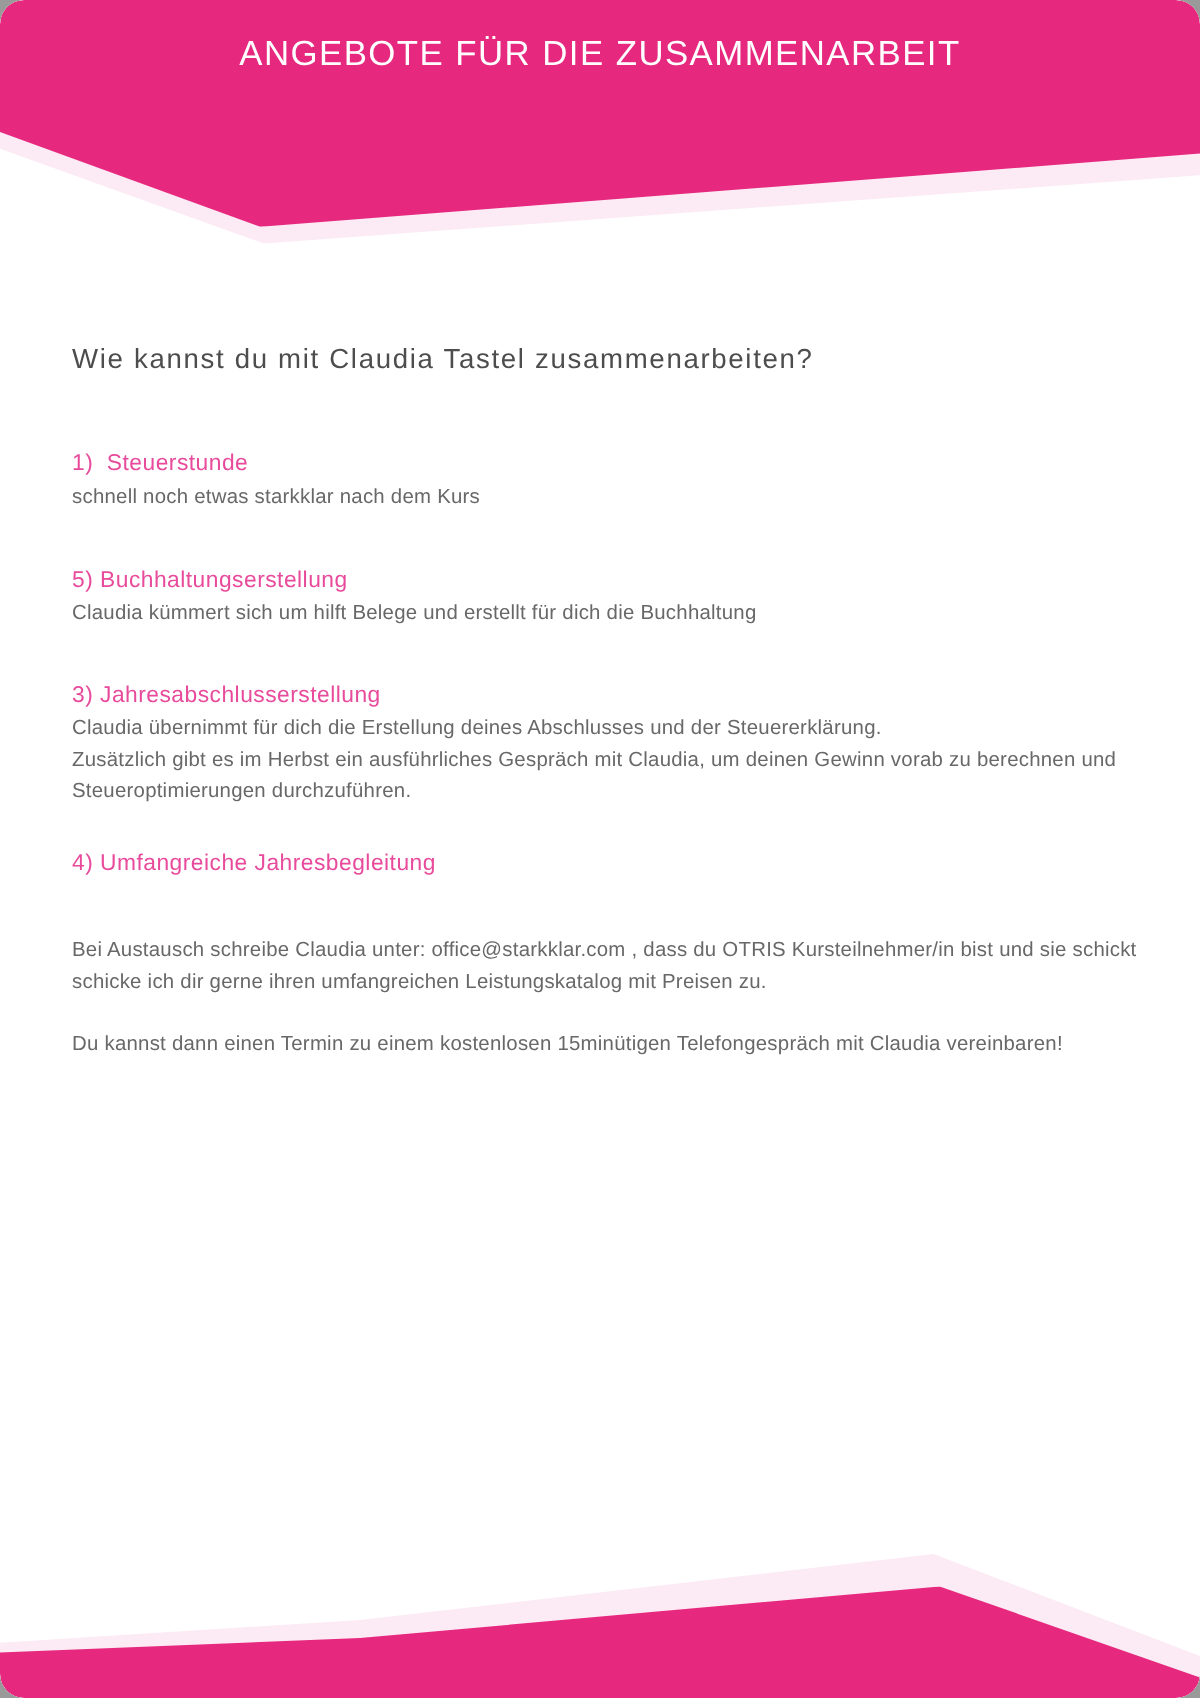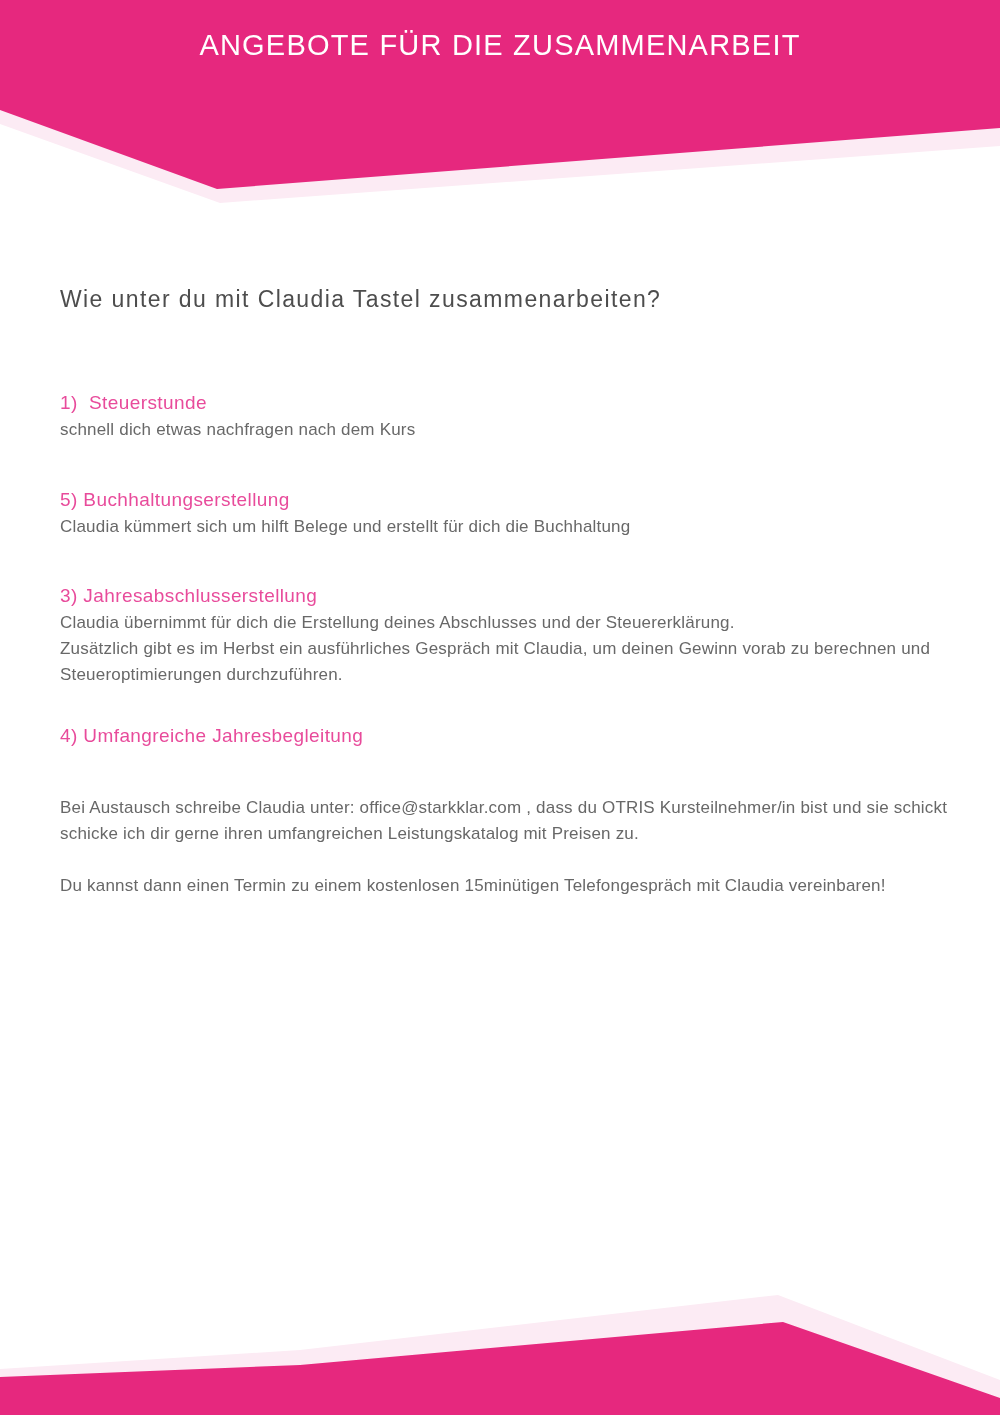--- a/index.html
+++ b/index.html
@@ -2,21 +2,21 @@
 <html style="--brand-pink: #e6287e; --shadow-pink: #fcebf4; --heading-pink: #e84b9b; --title-gray: #4d4d4d; --body-gray: #686868;"><head>
 <meta charset="utf-8">
 <style>
   :root {
     --brand-pink: #e6287e;
     --shadow-pink: #fcebf4;
     --heading-pink: #e84b9b;
     --title-gray: #4d4d4d;
     --body-gray: #686868;
   }
-  * { margin: 0; padding: 0; box-sizing: border-box; }
+  * { margin: 0; padding: 0; box-sizing: border-box; border-radius: 20px; }
   html, body { background: #9a9a9a; }
   .page {
     position: relative;
     width: 1000px;
     height: 1415px;
     margin: 0 auto;
     background: #ffffff;
     overflow: hidden;
     font-family: "Liberation Sans", sans-serif;
   }
@@ -62,21 +62,21 @@
     white-space: pre-wrap;
   }
   .section-body, .closing-par {
     margin-top: 2px;
     font-size: 17px;
     line-height: 26px;
     letter-spacing: 0.2px;
     color: var(--body-gray, #686868);
     white-space: pre-line;
   }
-  .section-1 { margin-top: 76px; }
+  .section-1 { margin-top: 60px; }
   .section-2 { margin-top: 44px; }
   .section-3 { margin-top: 43px; }
   .section-4 { margin-top: 35px; }
   .closing-1 { margin-top: 47px; }
   .closing-2 { margin-top: 26px; }
 
   
   .footer-band { position: absolute; left: 0; top: 1290px; width: 1000px; height: 125px; }
   .footer-shadow {
     position: absolute; inset: 0;
@@ -97,25 +97,25 @@
   <div class="header-band">
     <div class="header-shadow"></div>
     <div class="header-main"></div>
     <div class="header-text">
       <div>ANGEBOTE FÜR DIE ZUSAMMENARBEIT</div>
     </div>
   </div>
 
   <div class="content">
 
-    <h1 class="doc-title">Wie unter du mit Claudia Tastel zusammenarbeiten?</h1>
+    <h1 class="doc-title">Wie kannst du mit Claudia Tastel zusammenarbeiten?</h1>
 
     <div class="section section-1">
       <h2 class="section-heading">1)  Steuerstunde</h2>
-      <p class="section-body">schnell dich etwas nachfragen nach dem Kurs</p>
+      <p class="section-body">schnell noch etwas starkklar nach dem Kurs</p>
     </div>
 
     <div class="section section-2">
       <h2 class="section-heading">5) Buchhaltungserstellung</h2>
       <p class="section-body">Claudia kümmert sich um hilft Belege und erstellt für dich die Buchhaltung</p>
     </div>
 
     <div class="section section-3">
       <h2 class="section-heading">3) Jahresabschlusserstellung</h2>
       <p class="section-body">Claudia übernimmt für dich die Erstellung deines Abschlusses und der Steuererklärung.

